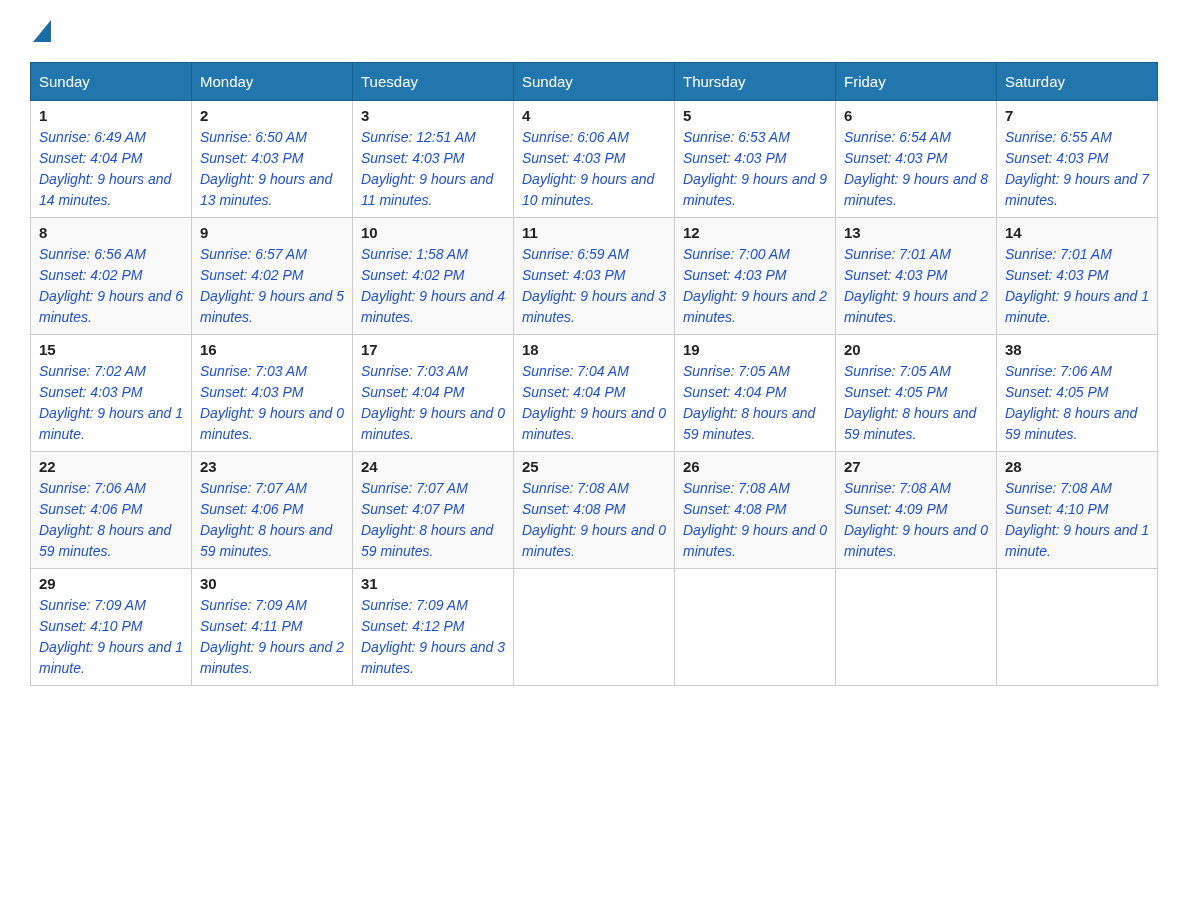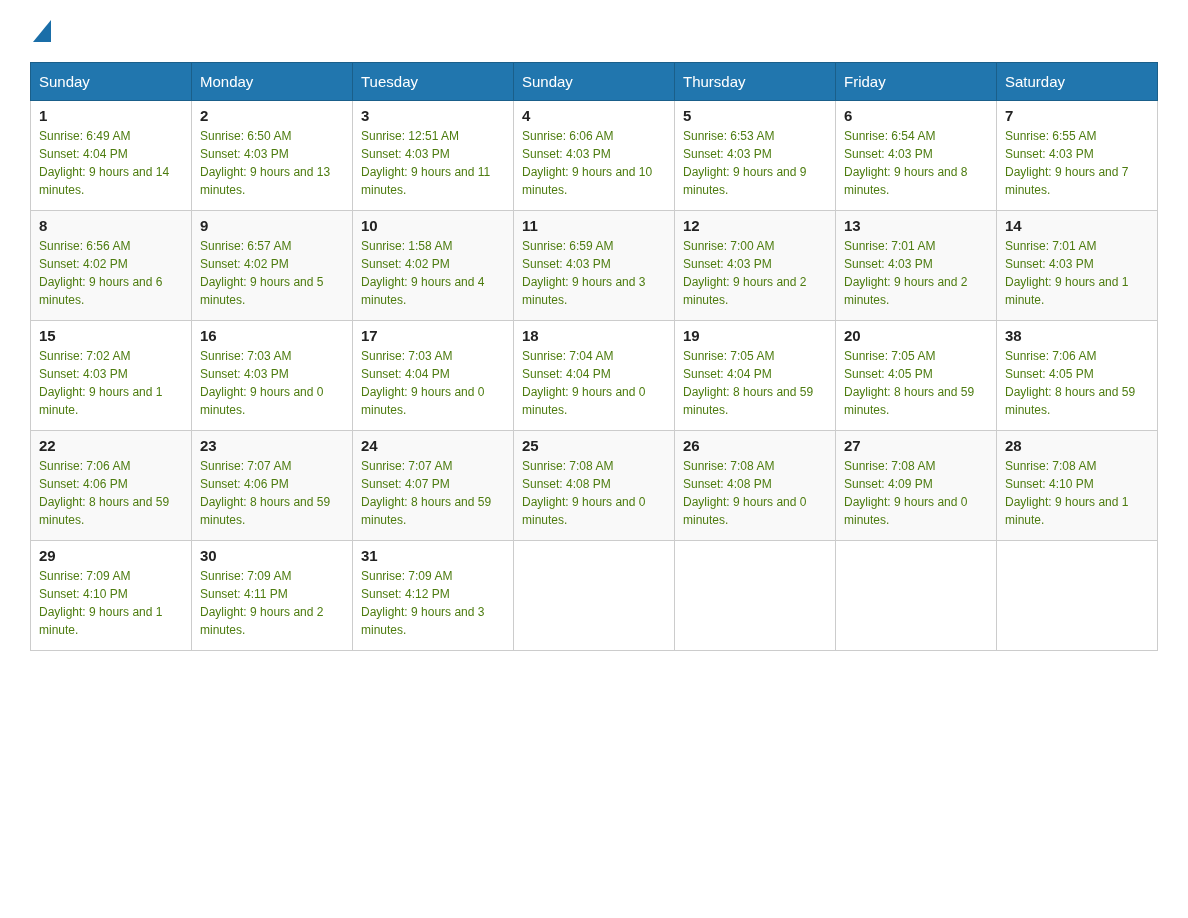--- a/index.html
+++ b/index.html
@@ -54,22 +54,23 @@
     }
     .day-number {
       font-size: 15px;
       font-weight: bold;
       display: block;
       margin-bottom: 3px;
       color: #222;
     }
     .day-info {
       line-height: 1.5;
-      font-size: 12px;
-      color: #4d7c0f;
+      font-size: 14px;
+      color: #1d4ed8;
+      font-style: italic;
     }
     .empty-cell {
       background: #fff;
     }
     tr:nth-child(even) td {
       background-color: #f9f9f9;
     }
     tr:nth-child(odd) td {
       background-color: #ffffff;
     }

